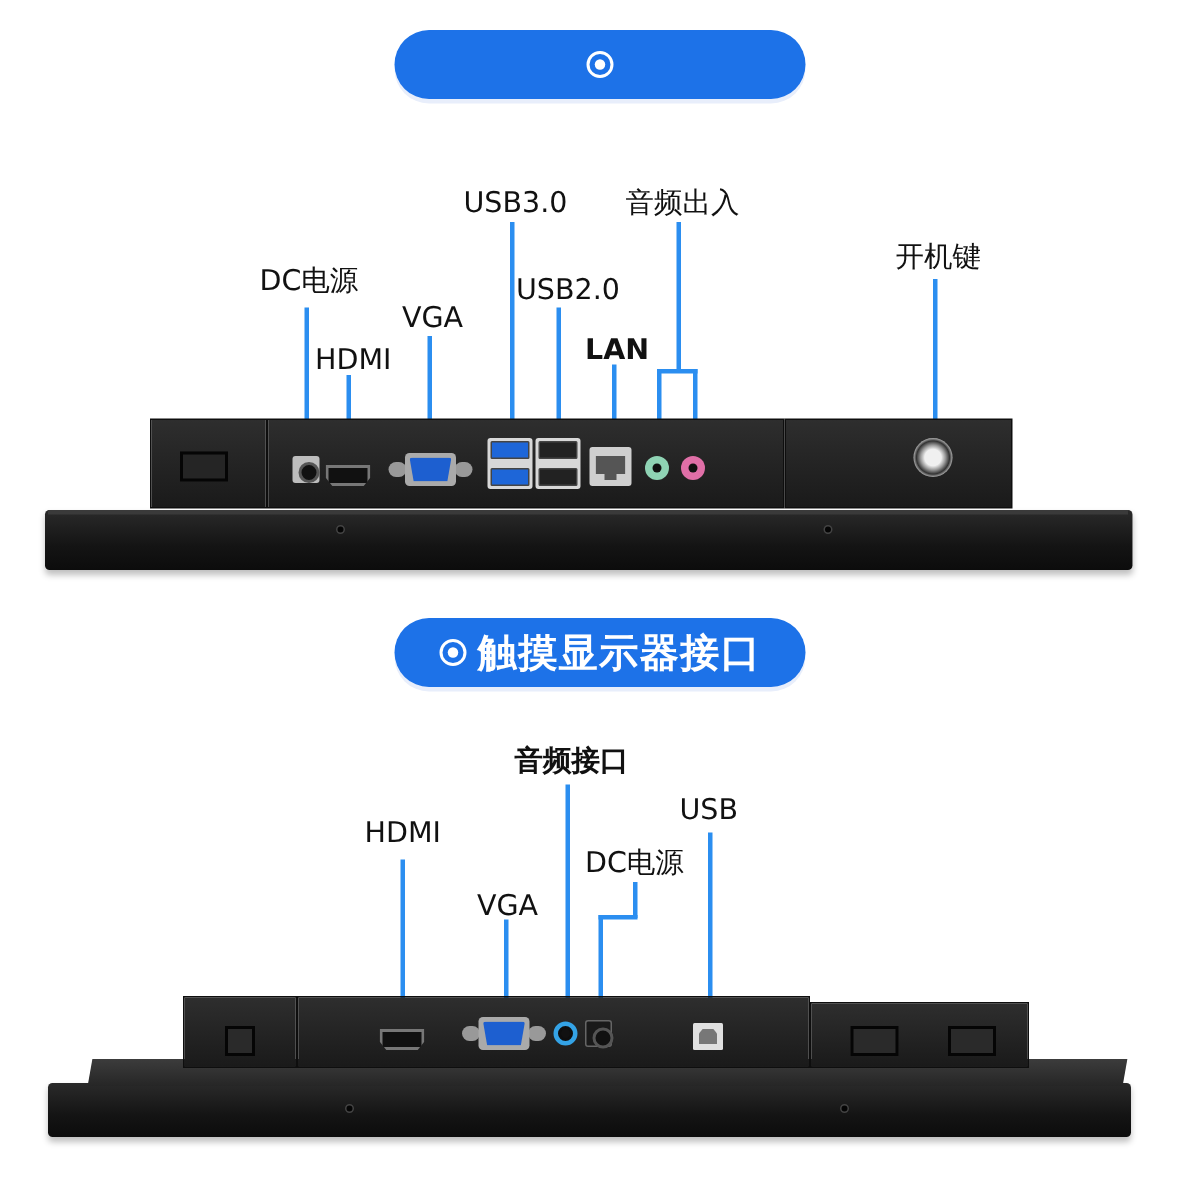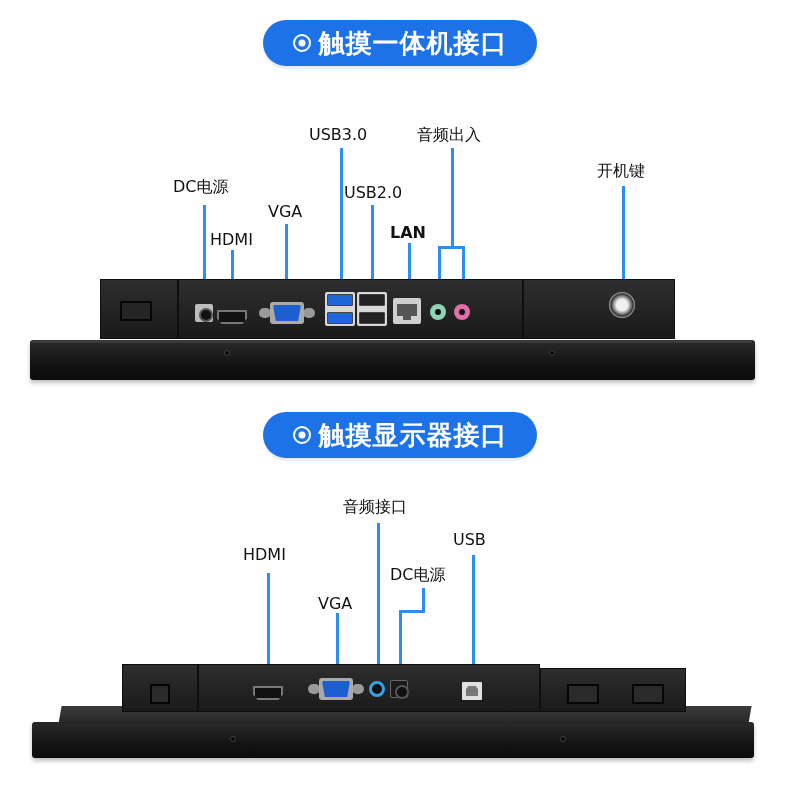--- a/index.html
+++ b/index.html
@@ -28,21 +28,21 @@
       border: 2.5px solid #fff; position: relative; flex: none;
     }
     .pill .target-icon::after {
       content: ""; position: absolute; left: 50%; top: 50%;
       width: 7px; height: 7px; border-radius: 50%; background: #fff;
       transform: translate(-50%, -50%);
     }
 
     .label {
       position: absolute;
-      font-size: 16px;
+      font-size: 19px;
       color: #111;
       white-space: nowrap;
       line-height: 18px;
     }
 
     .line { position: absolute; background: #2b8ef0; }
     .vline { width: 3px; }
     .hline { height: 3px; }
 
     
@@ -131,21 +131,20 @@
     }
     .small-cutout {
       width: 22px; height: 22px; border: 2px solid #050505; background: #252525;
     }
   </style>
 </head>
 <body>
 
 <div class="pill" style="top:20px;">
   <span class="target-icon"></span>
-  <span>触摸一体机接口</span>
 </div>
 
 <span class="label" style="left:173px; top:178px;">DC电源</span>
 <span class="label" style="left:210px; top:231px;">HDMI</span>
 <span class="label" style="left:268px; top:203px;">VGA</span>
 <span class="label" style="left:309px; top:126px;">USB3.0</span>
 <span class="label" style="left:344px; top:184px;">USB2.0</span>
 <span class="label" style="left:390px; top:224px;font-weight:bold;">LAN</span>
 <span class="label" style="left:417px; top:126px;">音频出入</span>
 <span class="label" style="left:597px; top:162px;">开机键</span>
@@ -195,21 +194,21 @@
   <div class="port power-btn" style="left:609px; top:292px;"></div>
 </div>
 
 <div class="pill" style="top:412px;">
   <span class="target-icon"></span>
   <span>触摸显示器接口</span>
 </div>
 
 <span class="label" style="left:243px; top:546px;">HDMI</span>
 <span class="label" style="left:318px; top:595px;">VGA</span>
-<span class="label" style="left:343px; top:498px;">音频接口</span>
+<span class="label" style="left:343px; top:498px;font-weight:bold;">音频接口</span>
 <span class="label" style="left:390px; top:566px;">DC电源</span>
 <span class="label" style="left:453px; top:531px;">USB</span>
 
 <div class="line vline" style="left:267px; top:573px; height:110px;"></div>
 <div class="line vline" style="left:336px; top:613px; height:70px;"></div>
 <div class="line vline" style="left:377px; top:523px; height:157px;"></div>
 <div class="line vline" style="left:422px; top:588px; height:24px;"></div>
 <div class="line hline" style="left:399px; top:610px; width:26px;"></div>
 <div class="line vline" style="left:399px; top:610px; height:72px;"></div>
 <div class="line vline" style="left:472px; top:555px; height:125px;"></div>

